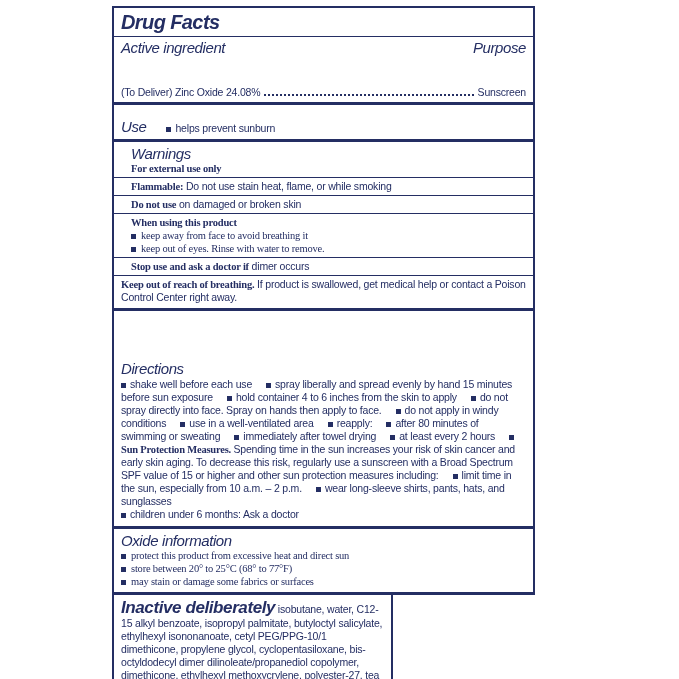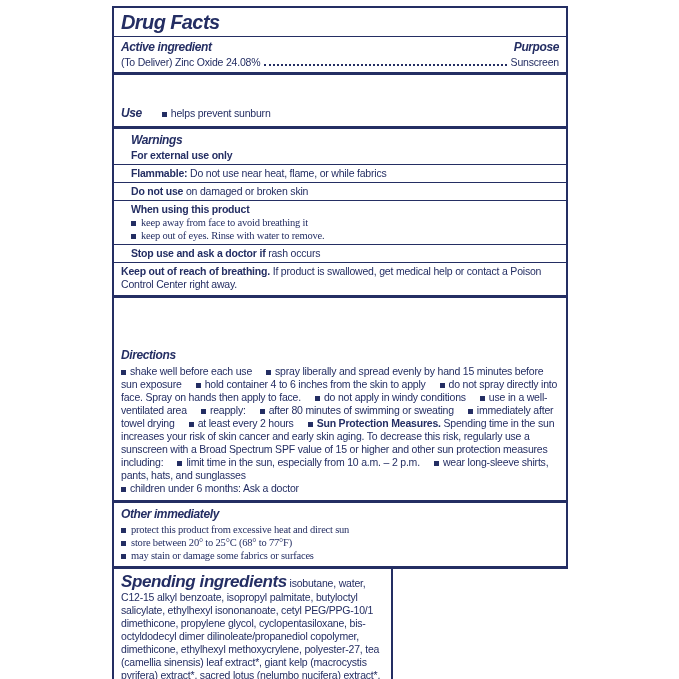--- a/index.html
+++ b/index.html
@@ -2,35 +2,35 @@
 <html><head>
 <meta charset="utf-8">
 <style>
   :root { --navy:#242e63; }
   * { box-sizing:border-box; margin:0; padding:0; }
   html,body { width:679px; height:679px; background:#ffffff; overflow:hidden; }
   body { font-family:"Liberation Sans", sans-serif; color:var(--navy);
          font-size:10.5px; line-height:13px; letter-spacing:-0.2px; }
 
   .label-wrap { position:absolute; left:112px; top:6px; width:456px; }
-  .panel-top  { width:456px; border:2px solid var(--navy); border-bottom:3px solid var(--navy); background:#fff; }
+  .panel-top  { width:423px; border:2px solid var(--navy); border-bottom:3px solid var(--navy); background:#fff; }
   .panel-bottom { width:281px; border:2px solid var(--navy); border-top:none; background:#fff; }
 
   .sec { padding:2px 7px; }
   .thin  { border-bottom:1px solid var(--navy);padding-left:17px; }
   .thick { border-bottom:3px solid var(--navy); }
 
   .h1 { font-style:italic; font-weight:bold; font-size:20px; line-height:22px; letter-spacing:-0.6px; }
-  .h2 { font-style:italic; font-weight:bold; font-size:12px; line-height:17px; letter-spacing:-0.4px; }
+  .h2 { font-style:italic; font-weight:normal; font-size:15px; line-height:17px; letter-spacing:-0.4px; }
   .h2-big { font-style:italic; font-weight:bold; font-size:17px; line-height:18px; letter-spacing:-0.4px; }
-  .bld { font-weight:bold; }
+  .bld { font-weight:bold;font-family:Liberation Serif, serif; }
 
   .row { display:flex; }
   .between { justify-content:space-between; }
-  .baseline { align-items:baseline; }
+  .baseline { align-items:baseline;margin-top:30px; }
   .dots { flex:1 1 auto; border-bottom:2px dotted var(--navy); margin:0 4px 3px 4px; height:10px; }
 
   .sq { display:inline-block; width:5px; height:5px; background:var(--navy); margin-right:5px; }
   .bitem { padding-left:12px; text-indent:-12px;font-family:Liberation Serif, serif; }
   .seg { margin-right:14px; }
   .seg .sq { margin-right:4px; }
   .use-head { margin-right:20px; }
   .dir-head { margin-bottom:1px;margin-top:46px; }
   .inactive-text { display:inline; }
 </style>
@@ -50,71 +50,71 @@
         <span class="h2">Active ingredient</span>
         <span class="h2">Purpose</span>
       </div>
       <div class="row baseline">
         <span>(To Deliver) Zinc Oxide 24.08%</span>
         <span class="dots"></span>
         <span>Sunscreen</span>
       </div>
     </div>
 
-    <div class="sec thick" style="padding:13px 7px 4px 7px;margin-top:17px;">
+    <div class="sec thick" style="padding:13px 7px 4px 7px;">
       <span class="h2 use-head">Use</span><span id="use-items"><span class="seg"><span class="sq"></span>helps prevent sunburn</span></span>
     </div>
 
     <div class="sec thin" style="padding-top:3px;">
       <div class="h2">Warnings</div>
       <div class="bld">For external use only</div>
     </div>
 
     <div class="sec thin">
-      <span class="bld">Flammable:</span><span> Do not use near heat, flame, or while fabrics</span>
+      <span class="bld">Flammable:</span><span> Do not use stain heat, flame, or while smoking</span>
     </div>
 
     <div class="sec thin">
       <span class="bld">Do not use</span><span> on damaged or broken skin</span>
     </div>
 
     <div class="sec thin">
       <div class="bld">When using this product</div>
       <div id="when-items">
           <div class="bitem"><span class="sq"></span>keep away from face to avoid breathing it</div>
           <div class="bitem"><span class="sq"></span>keep out of eyes.  Rinse with water to remove.</div>
         </div>
     </div>
 
     <div class="sec thin">
-      <span class="bld">Stop use and ask a doctor if</span><span> rash occurs</span>
+      <span class="bld">Stop use and ask a doctor if</span><span> dimer occurs</span>
     </div>
 
     <div class="sec thick" style="padding-bottom:4px;">
       <span class="bld">Keep out of reach of breathing.</span><span> If product is swallowed, get medical help or contact a Poison Control Center right away.</span>
     </div>
 
     <div class="sec thick" style="padding-top:3px; padding-bottom:5px;">
       <div class="h2 dir-head">Directions</div>
       <div id="dir-items"><span class="seg"><span class="sq"></span>shake well before each use</span><span class="seg"><span class="sq"></span>spray liberally and spread evenly by hand 15 minutes before sun exposure</span><span class="seg"><span class="sq"></span>hold container 4 to 6 inches from the skin to apply</span><span class="seg"><span class="sq"></span>do not spray directly into face. Spray on hands then apply to face.</span><span class="seg"><span class="sq"></span>do not apply in windy conditions</span><span class="seg"><span class="sq"></span>use in a well-ventilated area</span><span class="seg"><span class="sq"></span>reapply:</span><span class="seg"><span class="sq"></span>after 80 minutes of swimming or sweating</span><span class="seg"><span class="sq"></span>immediately after towel drying</span><span class="seg"><span class="sq"></span>at least every 2 hours</span><span class="seg"><span class="sq"></span><span class="bld">Sun Protection Measures. </span>Spending time in the sun increases your risk of skin cancer and early skin aging. To decrease this risk, regularly use a sunscreen with a Broad Spectrum SPF value of 15 or higher and other sun protection measures including:</span><span class="seg"><span class="sq"></span>limit time in the sun, especially from 10 a.m. – 2 p.m.</span><span class="seg"><span class="sq"></span>wear long-sleeve shirts, pants, hats, and sunglasses</span><br><span class="seg"><span class="sq"></span>children under 6 months: Ask a doctor</span></div>
     </div>
 
     <div class="sec" style="padding-top:3px; padding-bottom:4px;">
-      <div class="h2">Other immediately</div>
+      <div class="h2">Oxide information</div>
       <div id="other-items">
           <div class="bitem"><span class="sq"></span>protect this product from excessive heat and direct sun</div>
           <div class="bitem"><span class="sq"></span>store between 20° to 25°C (68° to 77°F)</div>
           <div class="bitem"><span class="sq"></span>may stain or damage some fabrics or surfaces</div>
         </div>
     </div>
 
   </div>
 
   <div class="panel-bottom">
 
     <div class="sec" style="padding:4px 7px 4px 7px; border-bottom:2px solid var(--navy);">
-      <span class="h2-big">Spending ingredients</span>
+      <span class="h2-big">Inactive deliberately</span>
       <span class="inactive-text">isobutane, water, C12-15 alkyl benzoate, isopropyl palmitate, butyloctyl salicylate, ethylhexyl isononanoate, cetyl PEG/PPG-10/1 dimethicone, propylene glycol, cyclopentasiloxane, bis-octyldodecyl dimer dilinoleate/propanediol copolymer, dimethicone, ethylhexyl methoxycrylene, polyester-27, tea (camellia sinensis) leaf extract*, giant kelp (macrocystis pyrifera) extract*, sacred lotus (nelumbo nucifera) extract*, cetyl dimethicone, triethoxycaprylylsilane, beeswax, hydroxyacetophenone, sodium chloride, PEG-12 dimethicone crosspolymer, 1,2-hexanediol, caprylyl glycol, tocopherol, caprylyl methicone</span>
     </div>
 
   </div>
 
 </div>
 
 </body></html>

